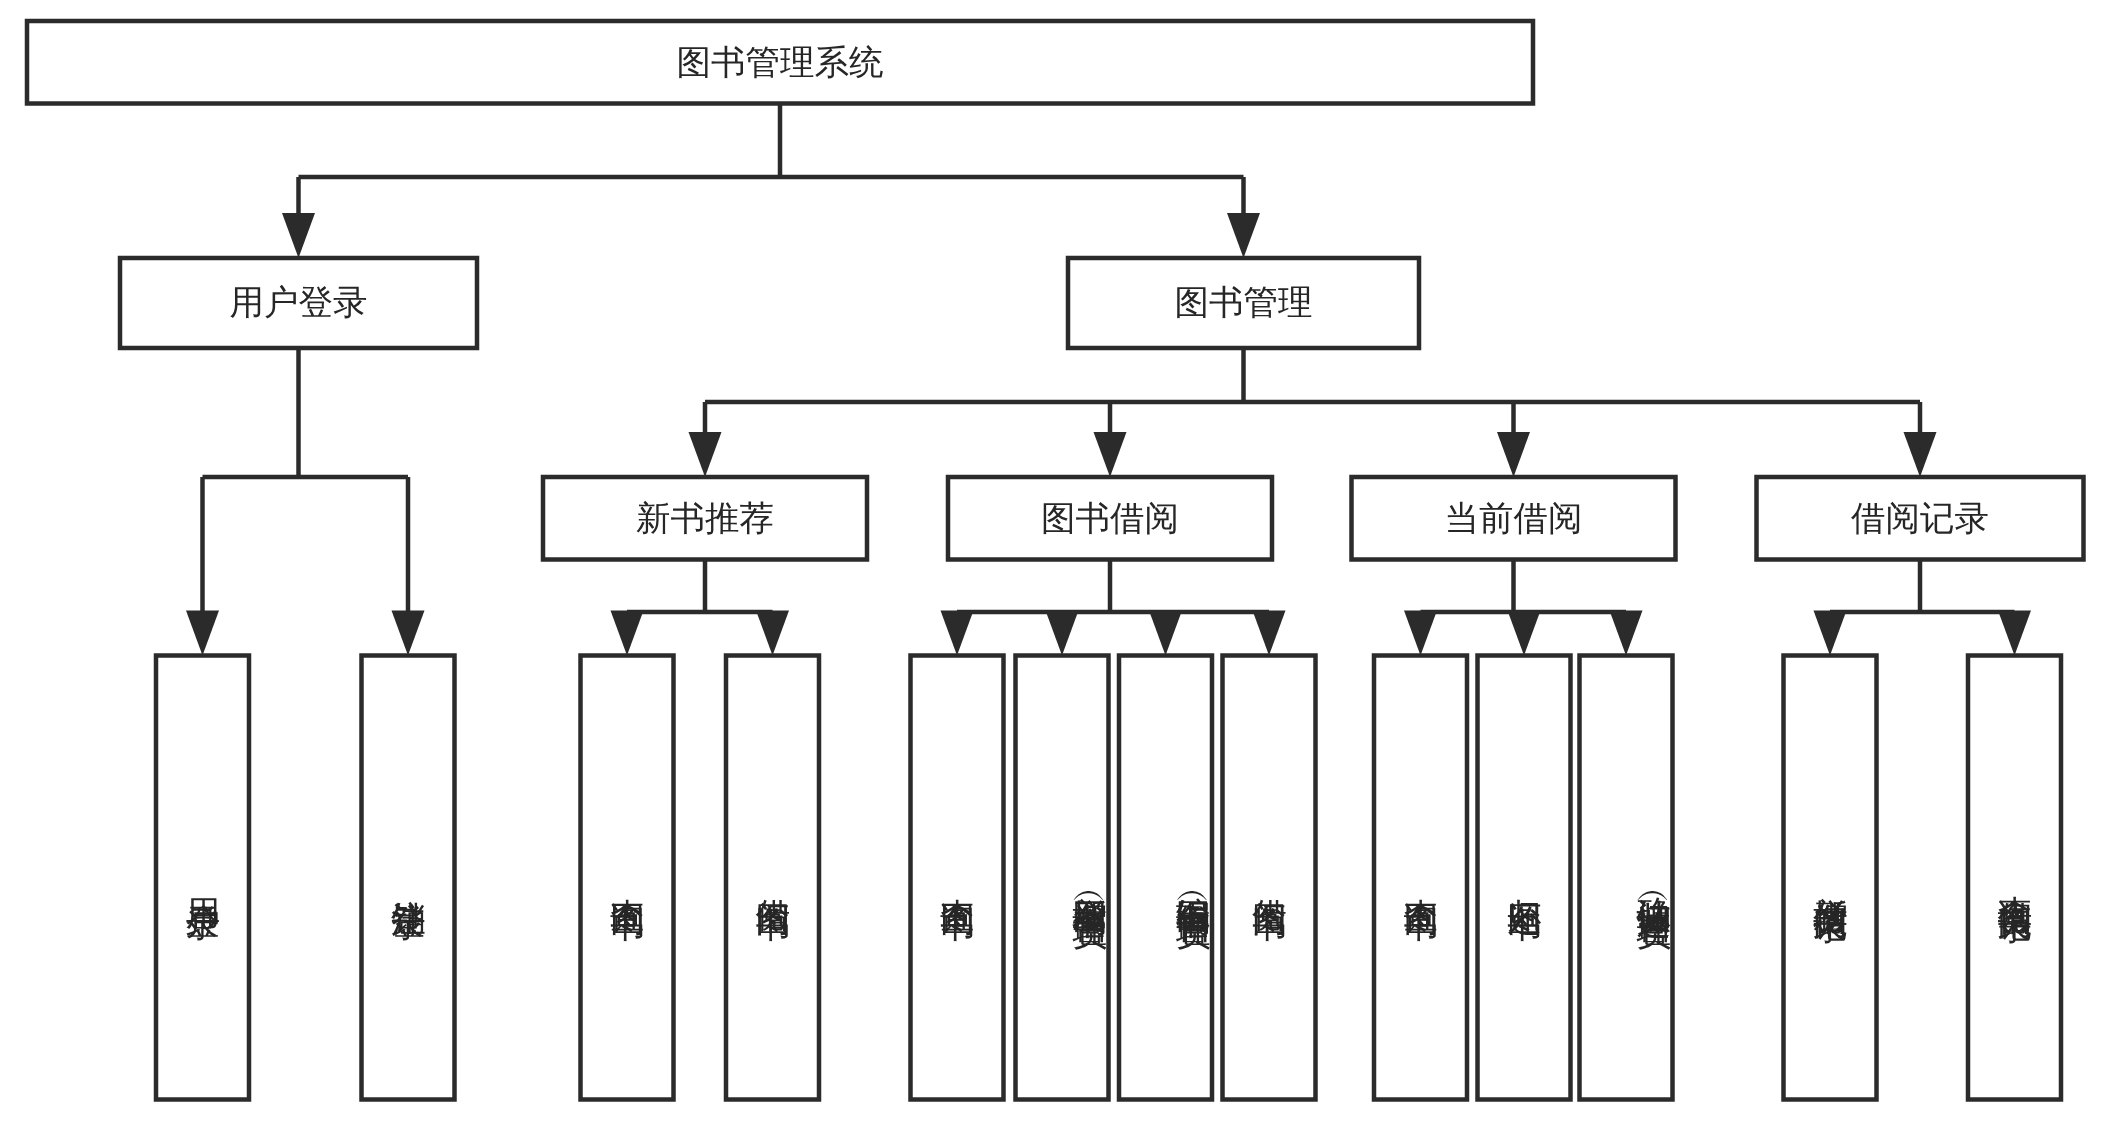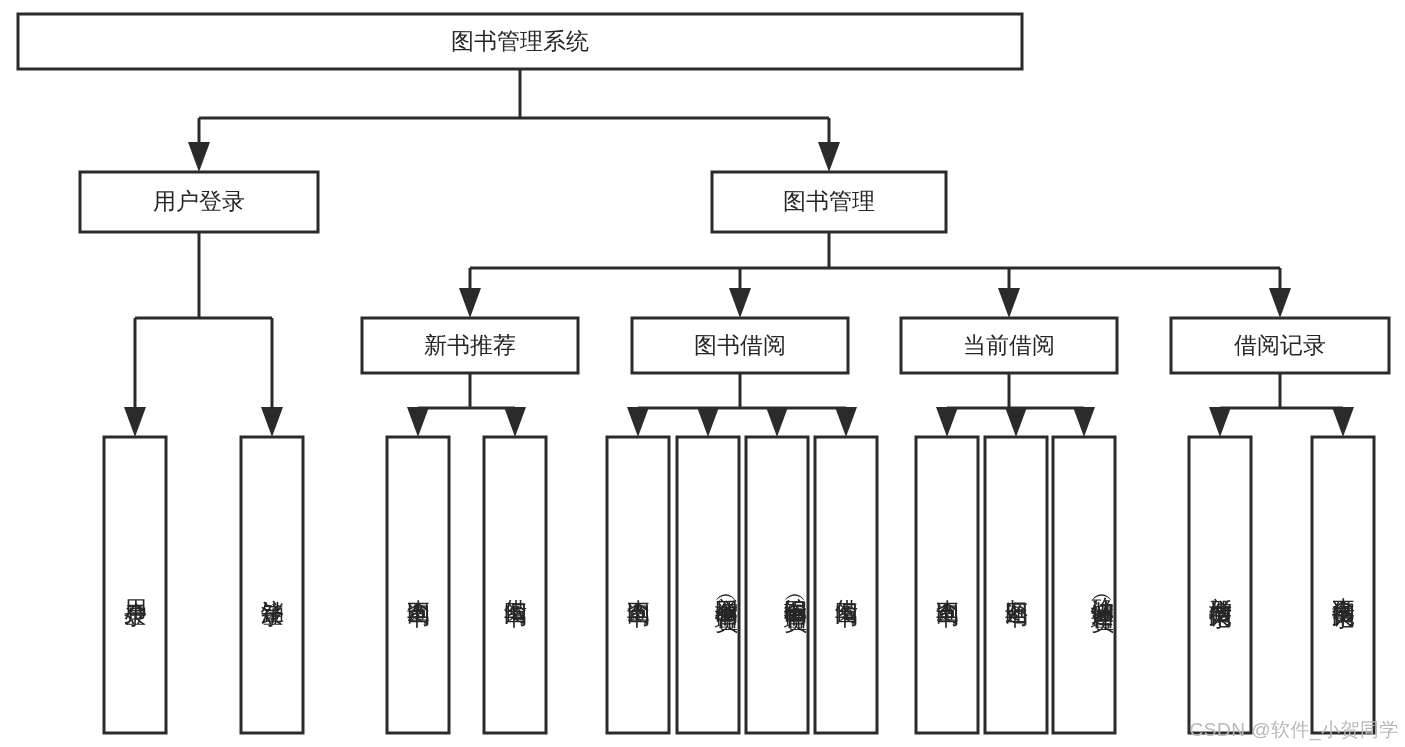--- a/index.html
+++ b/index.html
@@ -217,15 +217,14 @@
   <div class="label-vertical" style="left:607px; top:437px; width:62px; height:296px;">查询图书</div>
   <div class="label-vertical" style="left:677px; top:443px; width:62px; height:290px; align-items:flex-start;">新增图书（管理员）</div>
   <div class="label-vertical" style="left:746px; top:443px; width:62px; height:290px; align-items:flex-start;">编辑图书（管理员）</div>
   <div class="label-vertical" style="left:815px; top:437px; width:62px; height:296px;">借阅图书</div>
   <div class="label-vertical" style="left:916px; top:437px; width:62px; height:296px;">查询图书</div>
   <div class="label-vertical" style="left:985px; top:437px; width:62px; height:296px;">归还图书</div>
   <div class="label-vertical" style="left:1053px; top:443px; width:62px; height:290px; align-items:flex-start;">确认归还（管理员）</div>
   <div class="label-vertical" style="left:1189px; top:437px; width:62px; height:296px;">新增借阅记录</div>
   <div class="label-vertical" style="left:1312px; top:437px; width:62px; height:296px;">查询借阅记录</div>
 
-  <div id="watermark">CSDN @软件_小贺同学</div>
 
 </div>
 
 </body></html>

